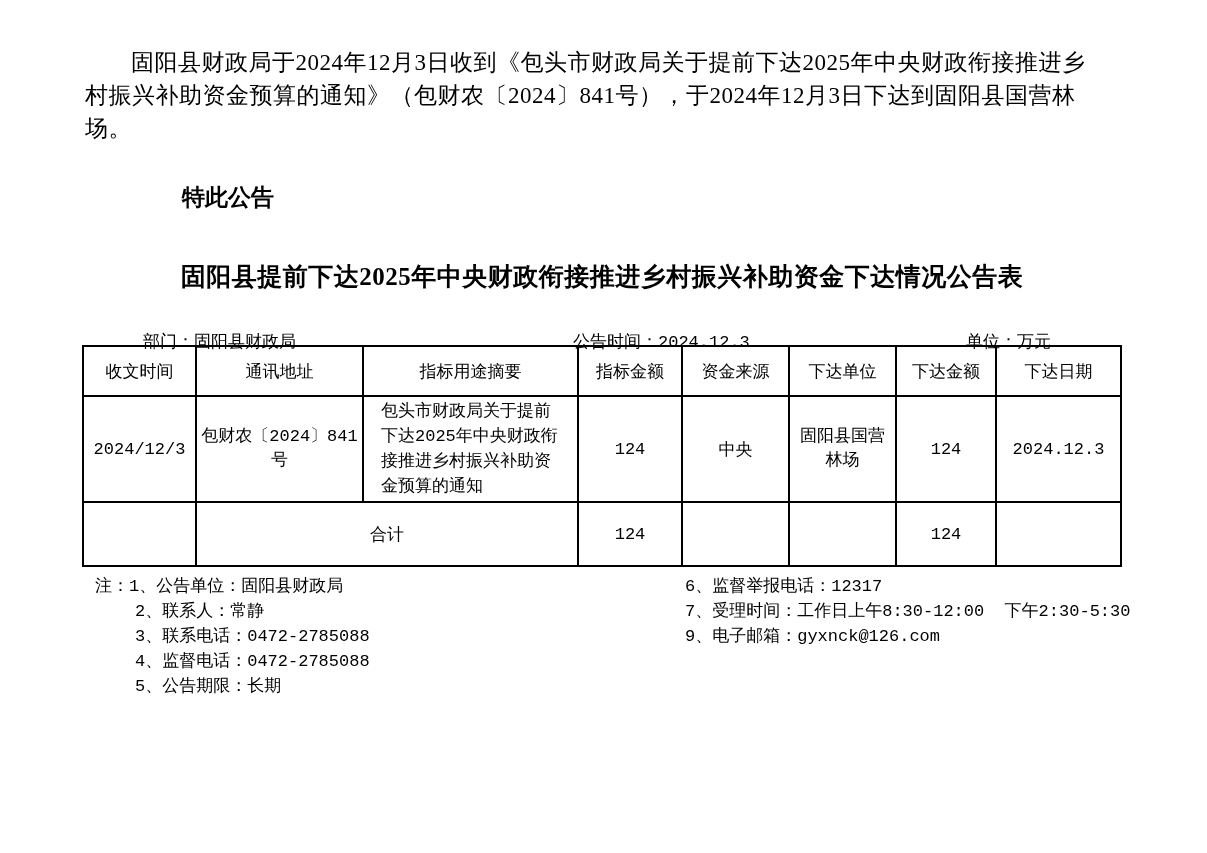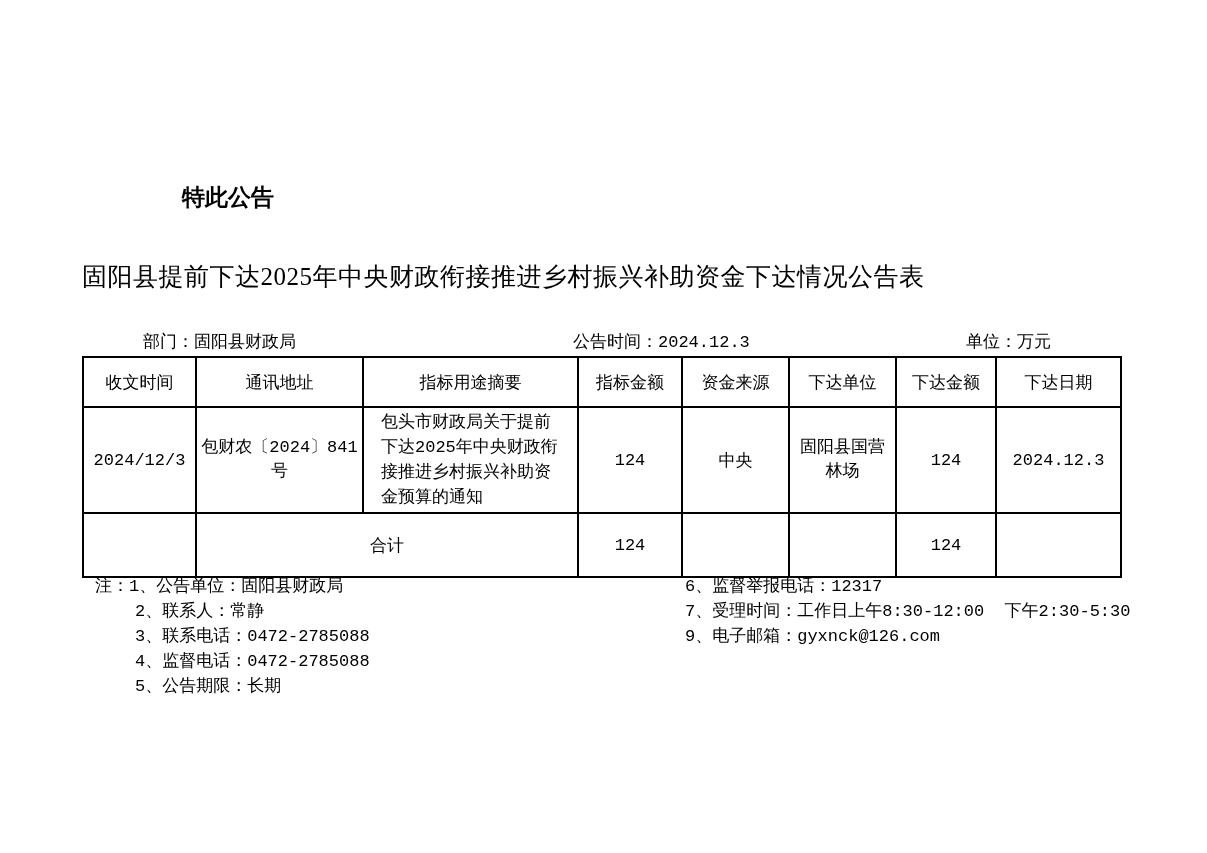--- a/index.html
+++ b/index.html
@@ -13,37 +13,37 @@
   .body-para{
     position:absolute;left:85px;top:46px;width:1018px;margin:0;
     font-size:23px;line-height:33px;text-indent:46px;letter-spacing:0.5px;
   }
   .closing{
     position:absolute;left:182px;top:184px;
     font-size:23px;line-height:28px;font-weight:bold;
   }
   .table-title{
     position:absolute;left:82px;top:260px;width:1040px;margin:0;
-    font-size:25px;font-weight:normal;letter-spacing:0.5px;
+    font-size:25px;font-weight:bold;text-align:center;letter-spacing:0.5px;
   }
 
   .mono{
     font-family:"Liberation Mono","DejaVu Sans Mono",monospace;
   }
 
   .caption-row{
     position:absolute;left:82px;top:330px;width:1040px;height:22px;
     font-size:17px;
   }
   .cap-dept{position:absolute;left:61px;top:0;white-space:pre;}
   .cap-time{position:absolute;left:491px;top:0;white-space:pre;}
   .cap-unit{position:absolute;left:884px;top:0;white-space:pre;}
 
   table.grid{
-    position:absolute;left:82px;top:356px;width:1040px;
+    position:absolute;left:82px;top:345px;width:1040px;
     border-collapse:collapse;table-layout:fixed;
     font-size:17px;
     border-radius:16px;
   }
   .grid td,.grid th{
     border:2px solid #000;
     text-align:center;vertical-align:middle;
     font-weight:normal;padding:2px;
     overflow:hidden;
   }
@@ -62,20 +62,21 @@
   .notes-left{left:95px;}
   .notes-right{left:685px;}
   .note-line{white-space:pre;}
   .note-line.indent{padding-left:40px;}
 </style>
 </head>
 <body>
 
 <div class="page">
 
+  <p class="body-para">固阳县财政局于2024年12月3日收到《包头市财政局关于提前下达2025年中央财政衔接推进乡村振兴补助资金预算的通知》（包财农〔2024〕841号），于2024年12月3日下达到固阳县国营林场。</p>
 
   <div class="closing">特此公告</div>
 
   <h1 class="table-title">固阳县提前下达2025年中央财政衔接推进乡村振兴补助资金下达情况公告表</h1>
 
   <div class="caption-row mono">
     <span class="cap-dept">部门：固阳县财政局</span>
     <span class="cap-time">公告时间：2024.12.3</span>
     <span class="cap-unit">单位：万元</span>
   </div>

